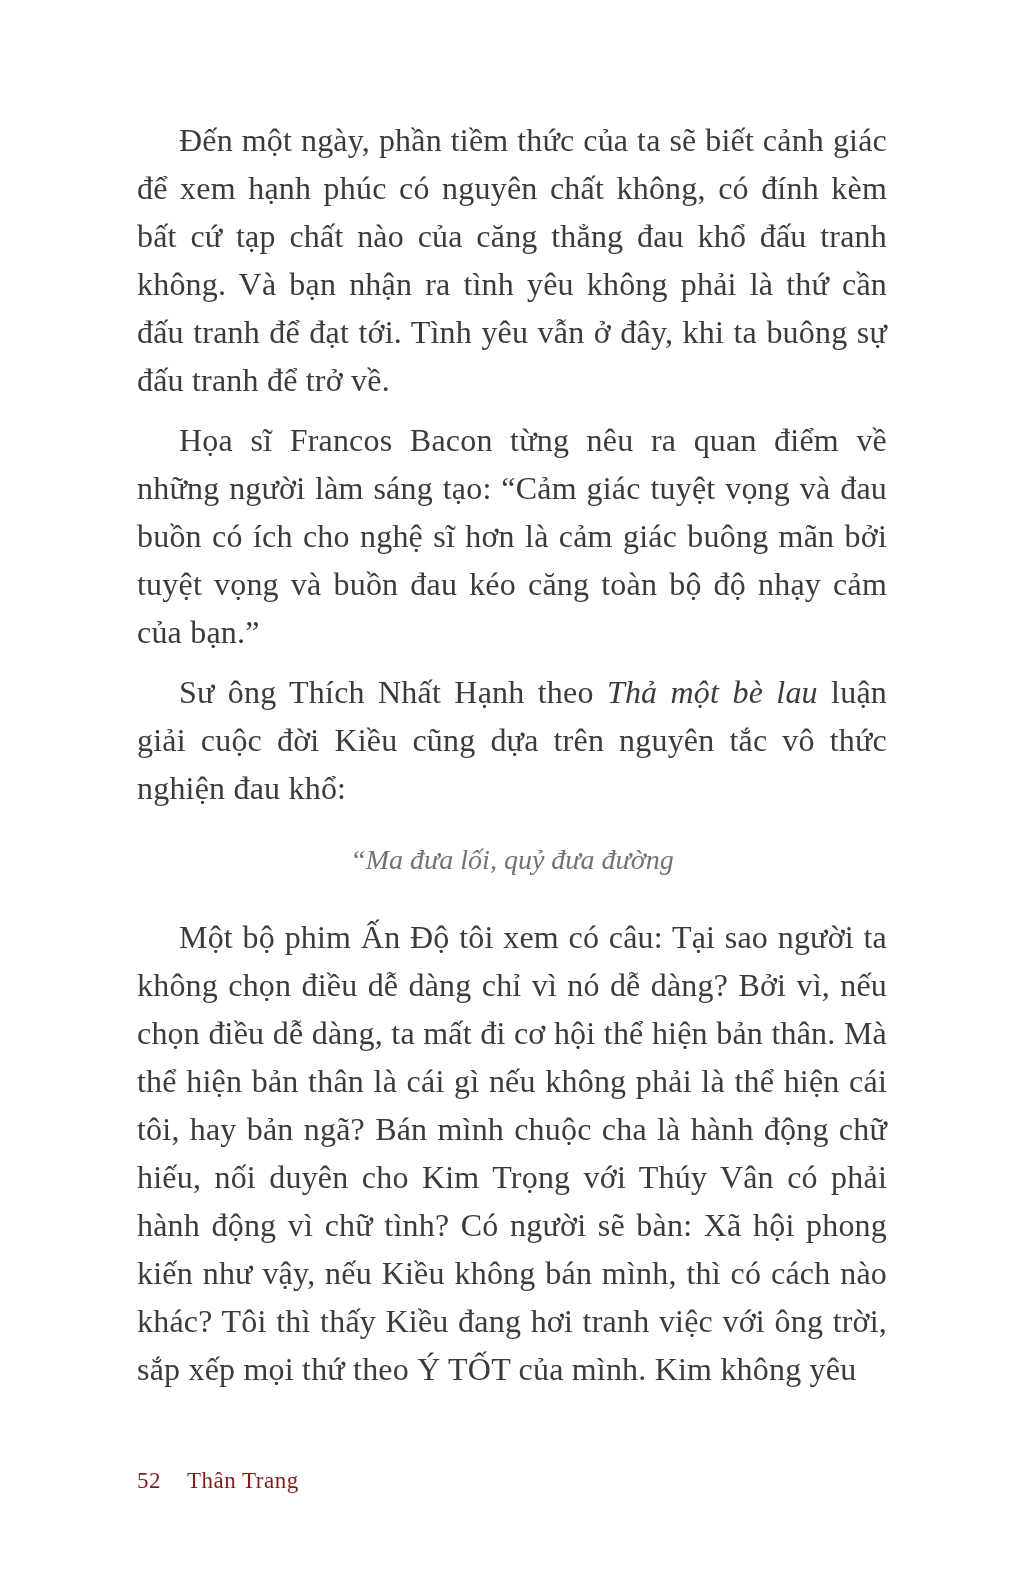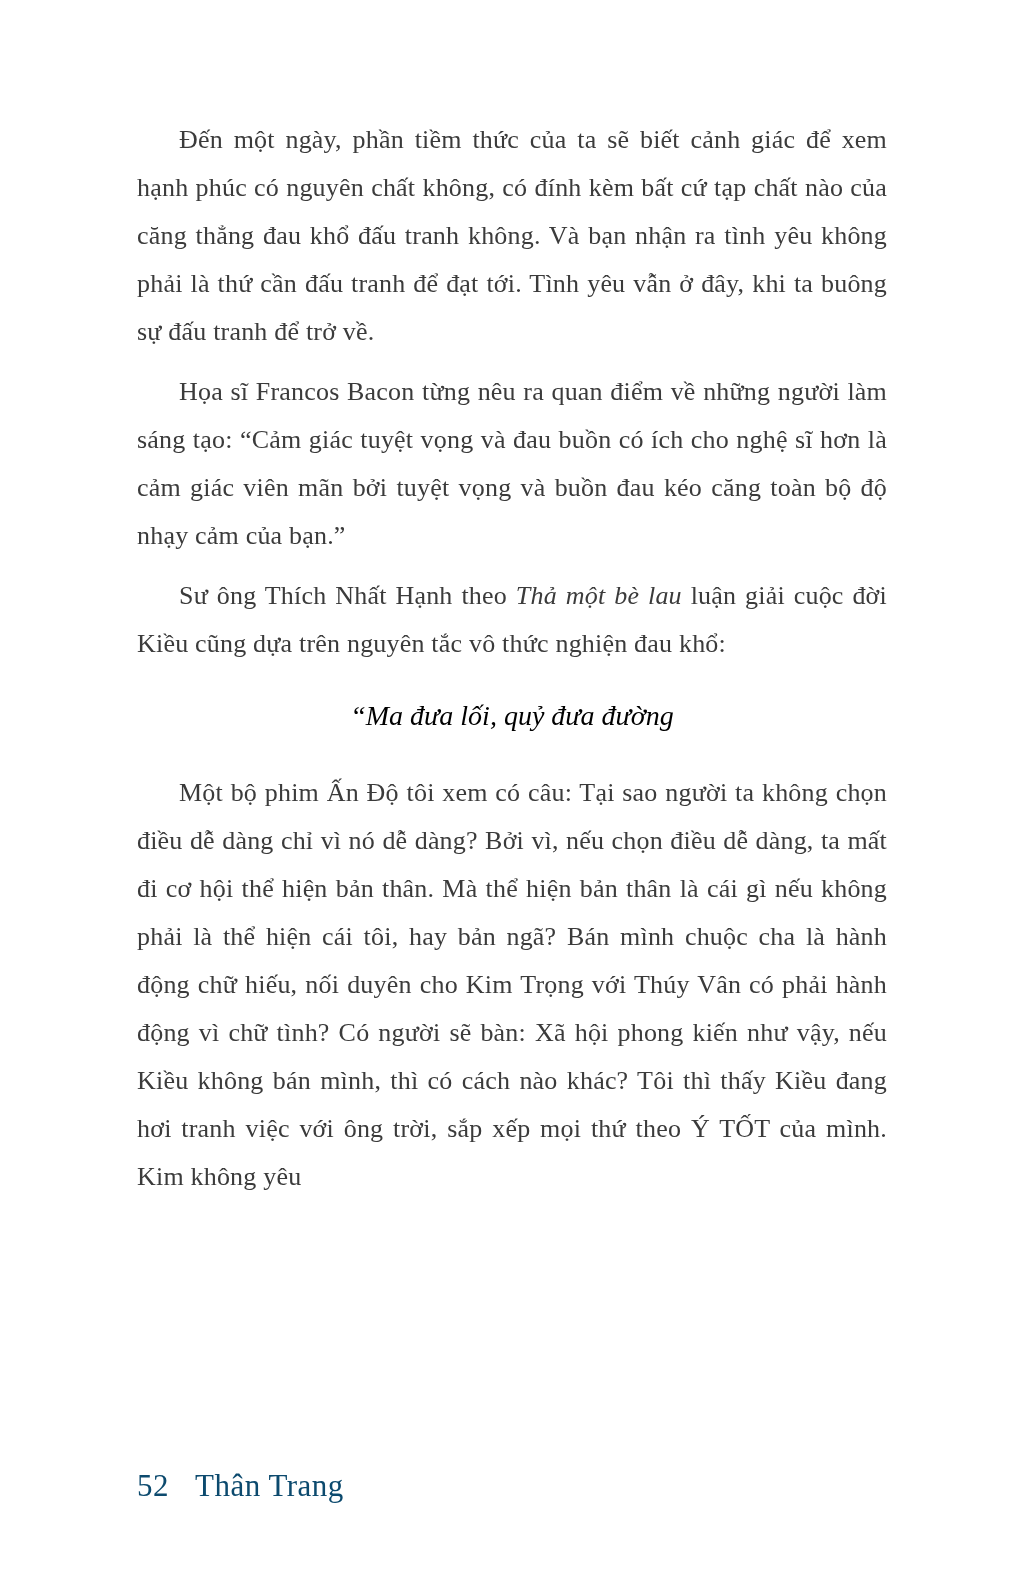--- a/index.html
+++ b/index.html
@@ -16,59 +16,59 @@
     color: #3b3b3b;
     overflow: hidden;
   }
   .content {
     position: absolute;
     left: 137px;
     top: 116px;
     width: 750px;
   }
   .para {
-    font-size: 26px;
+    font-size: 32px;
     line-height: 48px;
     text-align: justify;
     text-indent: 42px;
     margin: 0 0 12px 0;
     letter-spacing: 0.2px;
   }
   .para .seg { font-style: normal; }
   .para em { font-style: italic; margin-top: 44px; }
   .verse {
     font-style: italic;
     text-align: center;
     font-size: 28px;
     line-height: 47px;
     margin: 24px 0 30px 0;
-    color: #000000;
+    color: #737373;
   }
   .footer {
     position: absolute;
     left: 137px;
     top: 1468px;
-    font-size: 31px;
-    color: #0c4a6e;
+    font-size: 23px;
+    color: #7f1d1d;
     letter-spacing: 0.5px;
   }
   .footer .page-num {
     display: inline-block;
     margin-right: 26px;
   }
 </style>
 </head>
 <body>
 
 <div class="page">
   <div class="content">
 
     <p class="para">Đến một ngày, phần tiềm thức của ta sẽ biết cảnh giác để xem hạnh phúc có nguyên chất không, có đính kèm bất cứ tạp chất nào của căng thẳng đau khổ đấu tranh không. Và bạn nhận ra tình yêu không phải là thứ cần đấu tranh để đạt tới. Tình yêu vẫn ở đây, khi ta buông sự đấu tranh để trở về.</p>
 
-    <p class="para">Họa sĩ Francos Bacon từng nêu ra quan điểm về những người làm sáng tạo: “Cảm giác tuyệt vọng và đau buồn có ích cho nghệ sĩ hơn là cảm giác viên mãn bởi tuyệt vọng và buồn đau kéo căng toàn bộ độ nhạy cảm của bạn.”</p>
+    <p class="para">Họa sĩ Francos Bacon từng nêu ra quan điểm về những người làm sáng tạo: “Cảm giác tuyệt vọng và đau buồn có ích cho nghệ sĩ hơn là cảm giác buông mãn bởi tuyệt vọng và buồn đau kéo căng toàn bộ độ nhạy cảm của bạn.”</p>
 
     <p class="para"><span class="seg">Sư ông Thích Nhất Hạnh theo </span><em>Thả một bè lau</em><span class="seg"> luận giải cuộc đời Kiều cũng dựa trên nguyên tắc vô thức nghiện đau khổ:</span></p>
 
     <div class="verse">
       <div>“Ma đưa lối, quỷ đưa đường</div>
     </div>
 
     <p class="para">Một bộ phim Ấn Độ tôi xem có câu: Tại sao người ta không chọn điều dễ dàng chỉ vì nó dễ dàng? Bởi vì, nếu chọn điều dễ dàng, ta mất đi cơ hội thể hiện bản thân. Mà thể hiện bản thân là cái gì nếu không phải là thể hiện cái tôi, hay bản ngã? Bán mình chuộc cha là hành động chữ hiếu, nối duyên cho Kim Trọng với Thúy Vân có phải hành động vì chữ tình? Có người sẽ bàn: Xã hội phong kiến như vậy, nếu Kiều không bán mình, thì có cách nào khác? Tôi thì thấy Kiều đang hơi tranh việc với ông trời, sắp xếp mọi thứ theo Ý TỐT của mình. Kim không yêu</p>
 
   </div>

